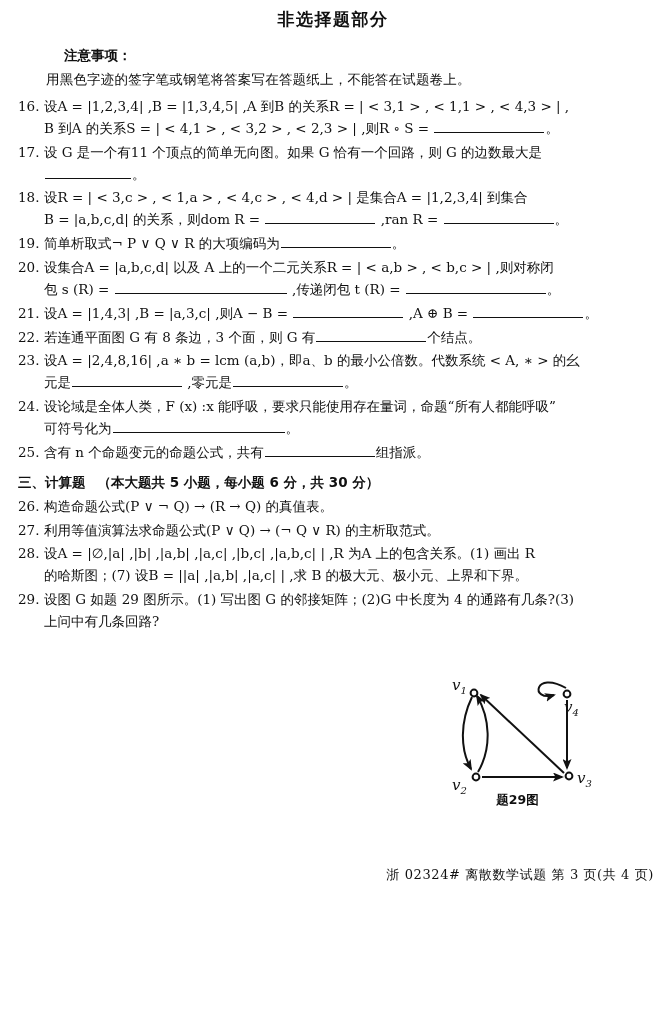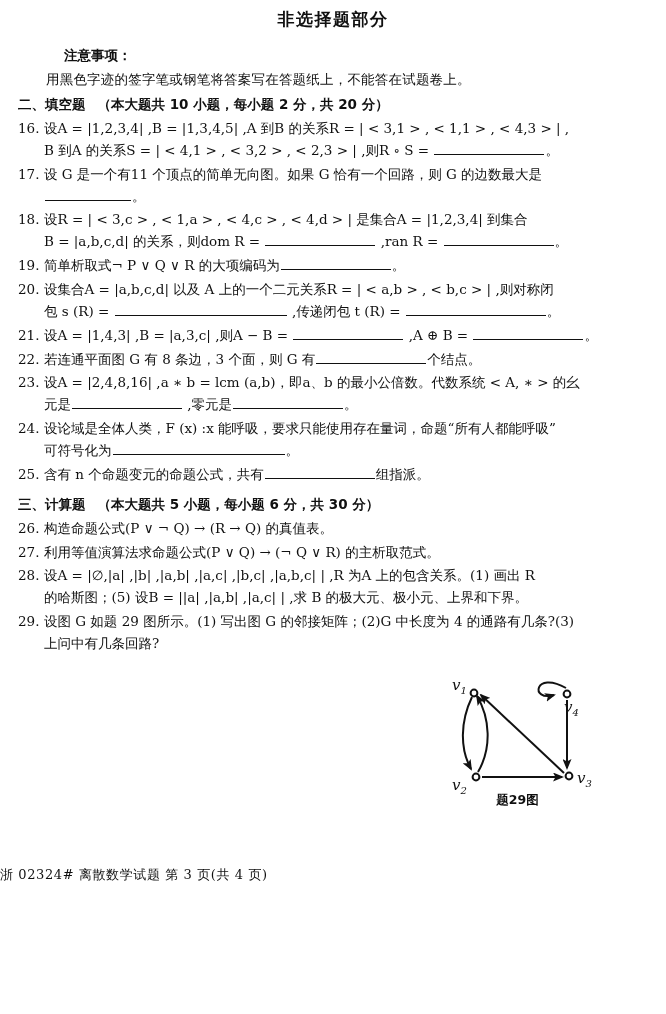--- a/index.html
+++ b/index.html
@@ -96,40 +96,37 @@
     top: 128px;
     width: 175px;
     text-align: center;
     font-family: "DejaVu Sans", "Liberation Sans", sans-serif;
     font-weight: bold;
     font-size: 12.5px;
   }
   .footer {
     position: absolute;
     left: 0;
-    right: 4px;
+    right: 12px;
     top: 866px;
-    text-align: left;
+    text-align: right;
     font-size: 13px;
     letter-spacing: 0.6px;
   }
 </style>
 </head>
 <body>
 
 <div class="page">
 
   <div class="doc-title">非选择题部分</div>
 
   <div class="notice-label">注意事项：</div>
   <div class="notice-body">用黑色字迹的签字笔或钢笔将答案写在答题纸上，不能答在试题卷上。</div>
 
-  <div class="section-head">
-    <span>二、填空题</span><span class="paren">（本大题共 10 小题，每小题 2 分，共 20 分）</span>
-  </div>
 
   <div class="q">
     <span class="num">16.</span>
     <span class="line">设A = |1,2,3,4| ,B = |1,3,4,5| ,A 到B 的关系R = | &lt; 3,1 &gt; , &lt; 1,1 &gt; , &lt; 4,3 &gt; | ,</span>
     <span class="line"><span>B 到A 的关系S = | &lt; 4,1 &gt; , &lt; 3,2 &gt; , &lt; 2,3 &gt; | ,则R ∘ S = </span><span class="blank b-lg"></span><span>。</span></span>
   </div>
 
   <div class="q">
     <span class="num">17.</span>
     <span class="line">设 G 是一个有11 个顶点的简单无向图。如果 G 恰有一个回路，则 G 的边数最大是</span>
@@ -190,21 +187,21 @@
   </div>
 
   <div class="q">
     <span class="num">27.</span>
     <span class="line">利用等值演算法求命题公式(P ∨ Q) → (¬ Q ∨ R) 的主析取范式。</span>
   </div>
 
   <div class="q">
     <span class="num">28.</span>
     <span class="line">设A = |∅,|a| ,|b| ,|a,b| ,|a,c| ,|b,c| ,|a,b,c| | ,R 为A 上的包含关系。(1) 画出 R</span>
-    <span class="line">的哈斯图；(5) 设B = ||a| ,|a,b| ,|a,c| | ,求 B 的极大元、极小元、上界和下界。</span>
+    <span class="line">的哈斯图；(7) 设B = ||a| ,|a,b| ,|a,c| | ,求 B 的极大元、极小元、上界和下界。</span>
   </div>
 
   <div class="q">
     <span class="num">29.</span>
     <span class="line">设图 G 如题 29 图所示。(1) 写出图 G 的邻接矩阵；(2)G 中长度为 4 的通路有几条?(3)</span>
     <span class="line">上问中有几条回路?</span>
   </div>
 
   <div class="figure-wrap">
     <svg width="230" height="160" viewBox="0 0 230 160">

